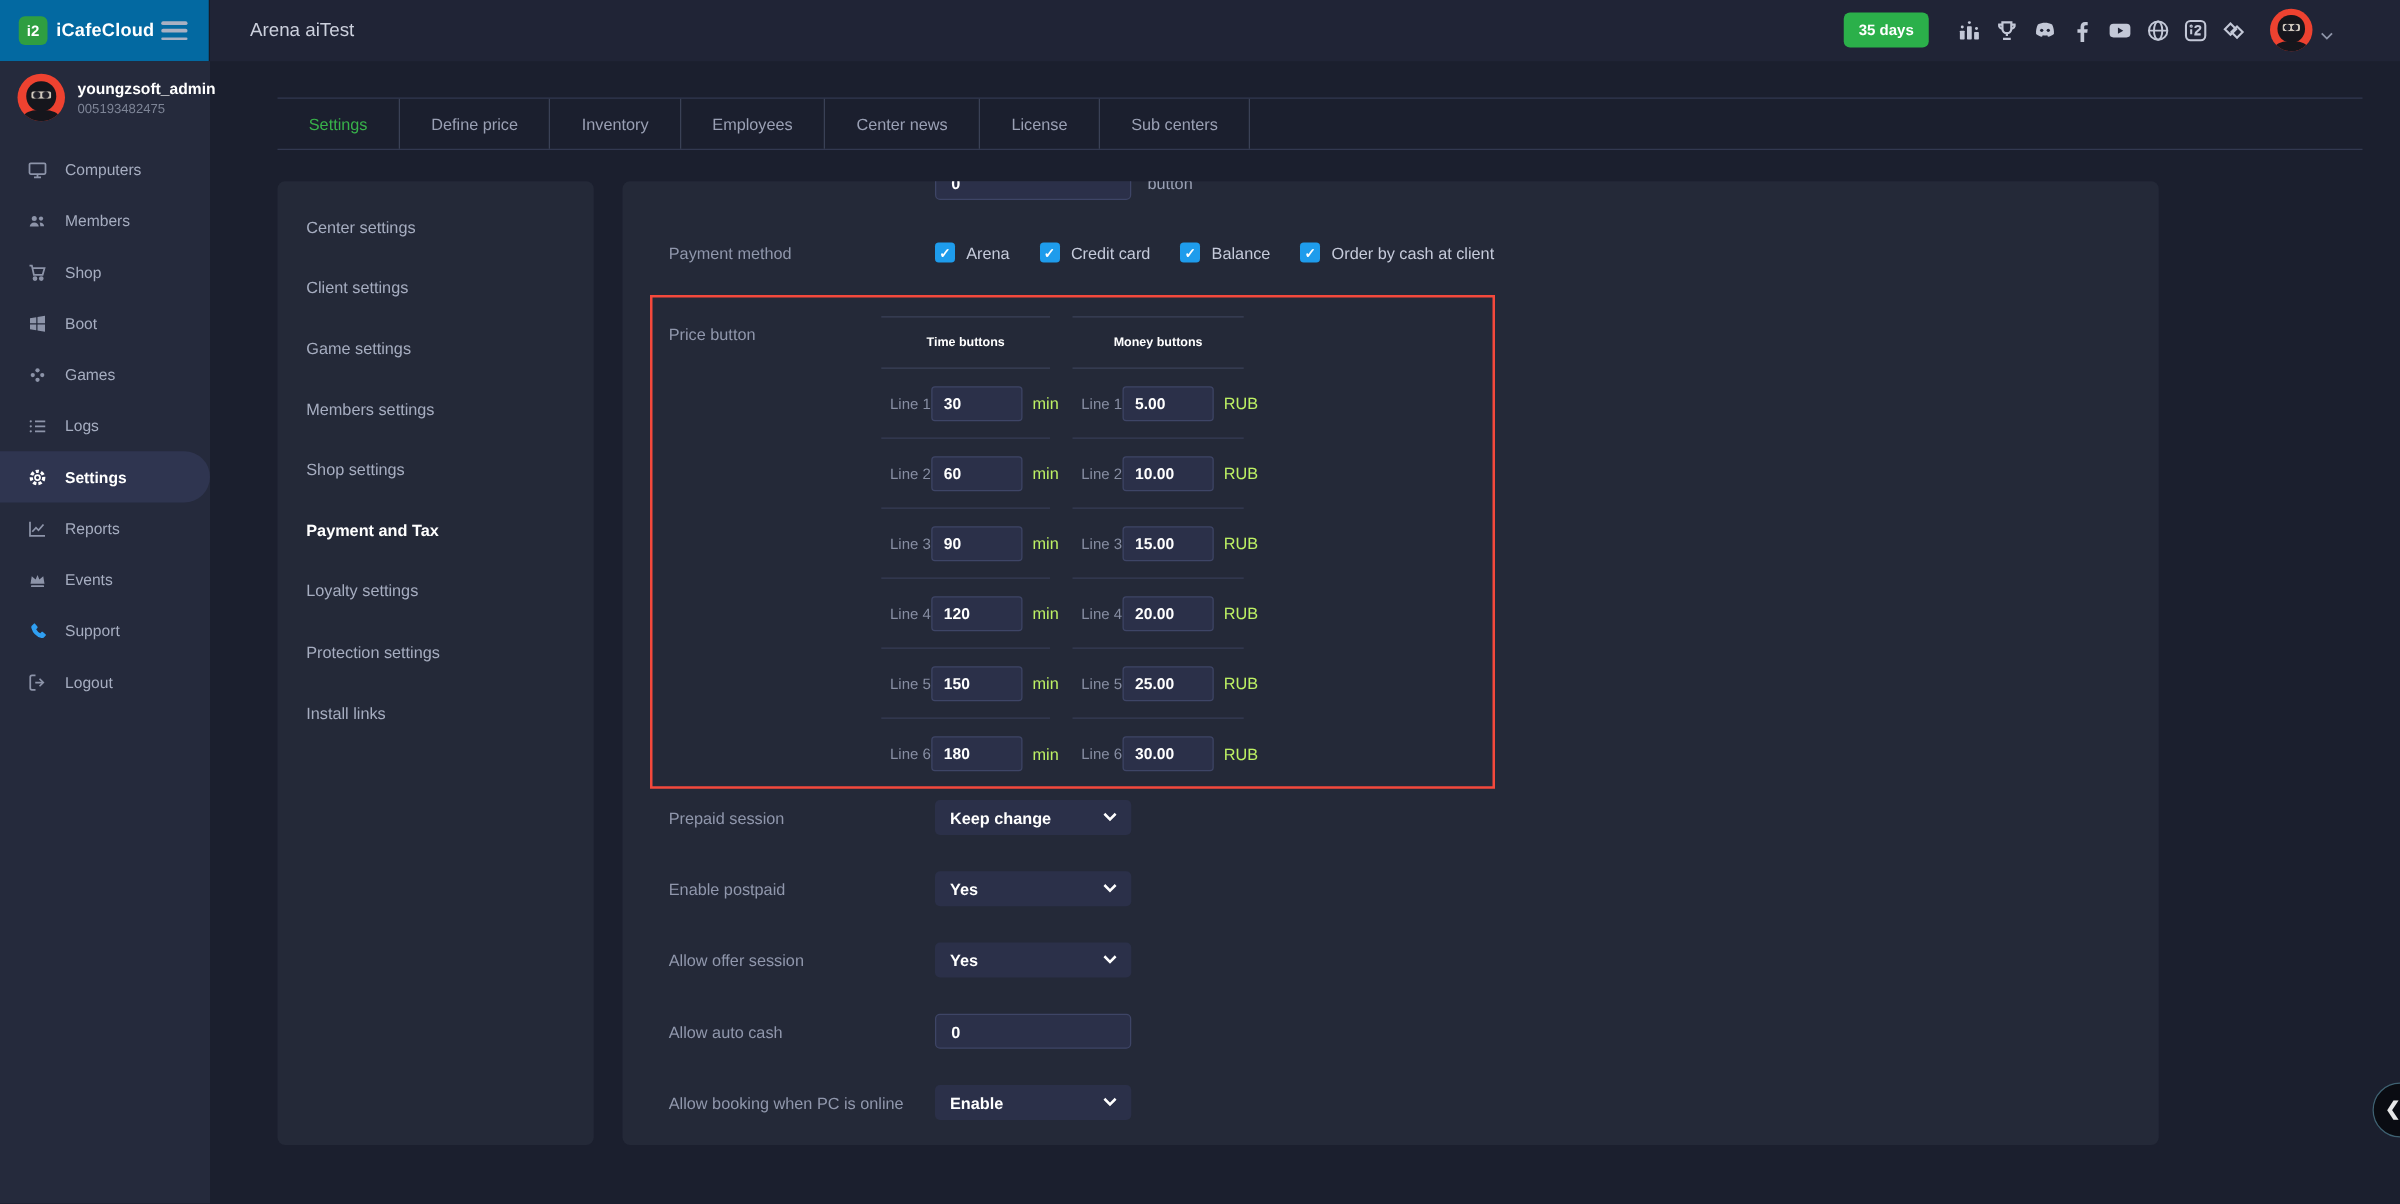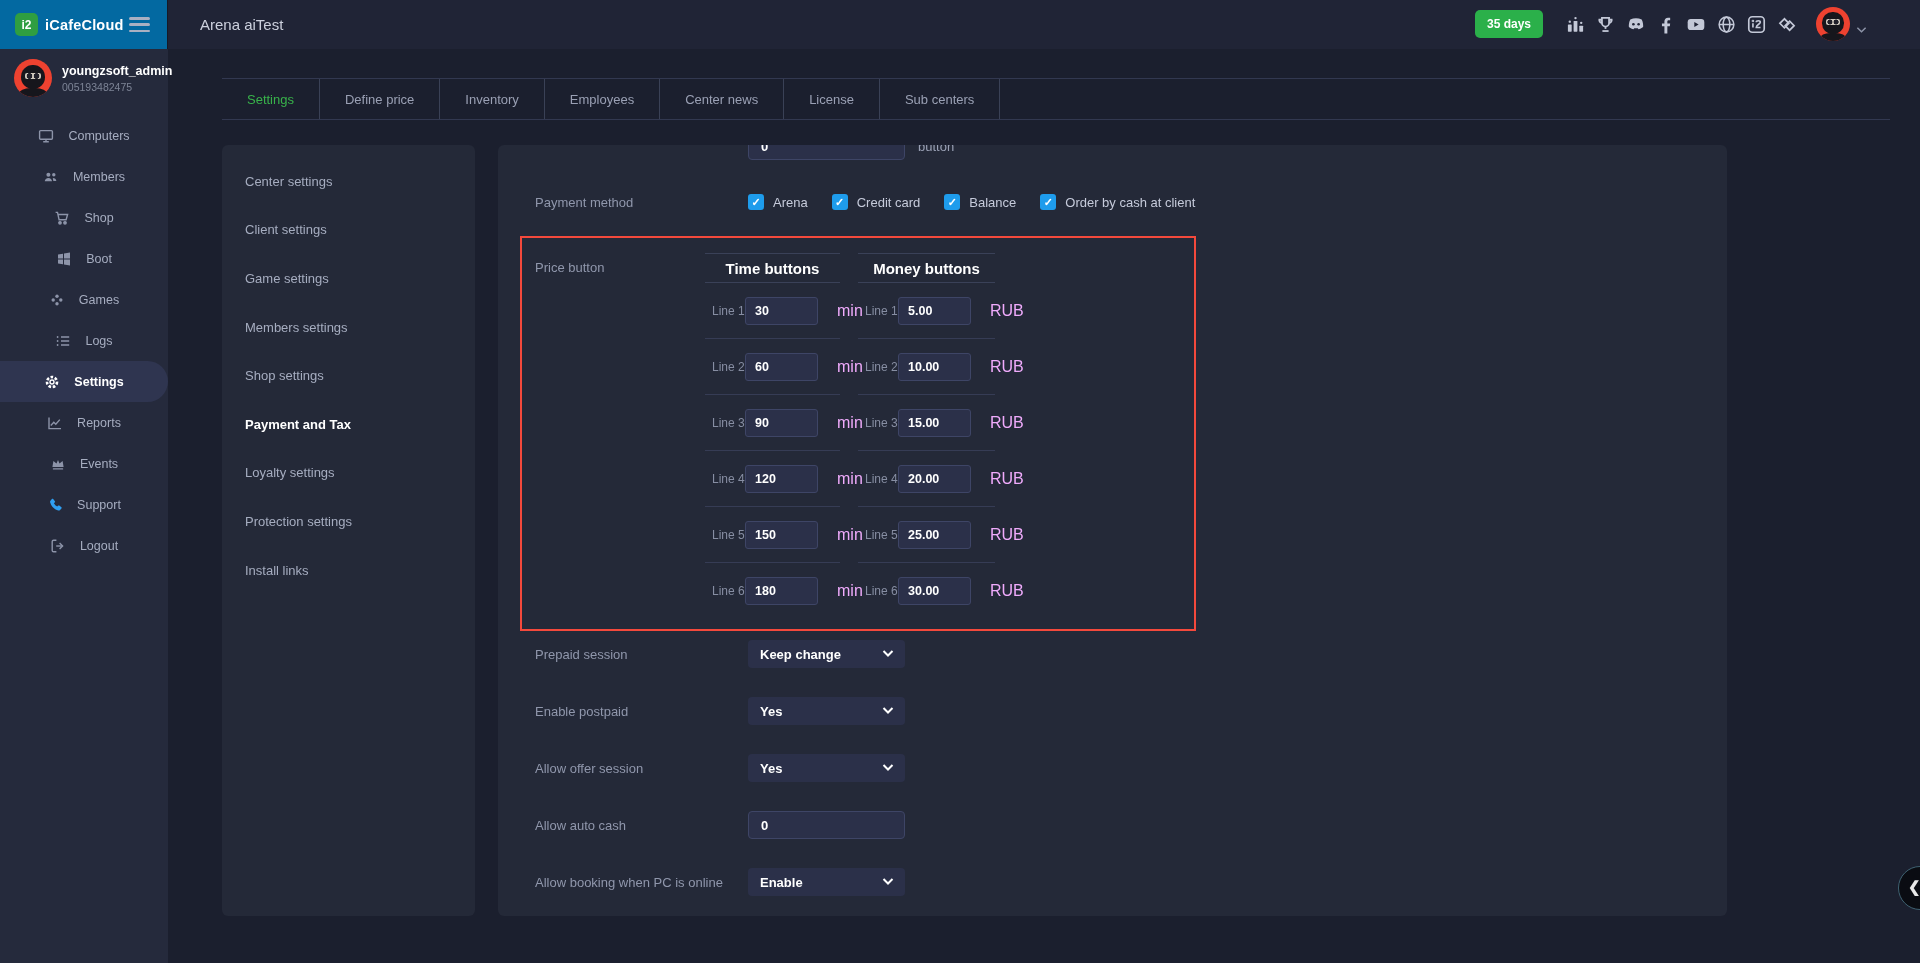--- a/index.html
+++ b/index.html
@@ -28,21 +28,21 @@
   .avatar-top { position:absolute; left:1816px; top:7px; width:34px; height:34px; }
   .caret-down { position:absolute; left:1856px; top:20px; color:#8d94a8; }
 
   
   .sidebar { position:absolute; left:0; top:49px; width:168px; height:914px; background:#252a3c; }
   .user-block { position:absolute; left:14px; top:10px; display:flex; align-items:center; gap:10px; }
   .user-avatar { width:38px; height:38px; }
   .user-name { color:#fff; font-weight:bold; font-size:12.5px; }
   .user-id { color:#7d8496; font-size:10.5px; margin-top:3px; }
   .nav { position:absolute; left:0; top:66px; width:168px; }
-  .nav-item { height:41px; display:flex; align-items:center; gap:14px; color:#a6adc0; font-size:12.5px; cursor:pointer;justify-content:center; }
+  .nav-item { height:41px; display:flex; align-items:center; padding-left:22px; gap:14px; color:#a6adc0; font-size:12.5px; cursor:pointer; }
   .nav-item svg { color:#8d94a9; flex:0 0 auto; }
   .nav-item.active { background:#2f3550; border-radius:0 22px 22px 0; color:#fff; font-weight:bold; }
   .nav-item.active svg { color:#fff; }
   .nav-item.support-blue svg { color:#2f9ff2; }
 
   
   .tabsbar { position:absolute; left:222px; top:78px; width:1668px; height:42px; border-top:1px solid #323850; border-bottom:1px solid #323850; display:flex; }
   .tab { padding:0 25px; display:flex; align-items:center; color:#9aa0b4; font-size:13px; border-right:1px solid #3a4156; cursor:pointer; }
   .tab.active { color:#38b24a; }
 
@@ -64,26 +64,26 @@
   .cbrow { position:absolute; left:250px; top:43px; height:28px; display:flex; align-items:center; gap:24px; }
   .cbitem { display:flex; align-items:center; gap:9px; cursor:pointer; }
   .cbox { width:16px; height:16px; background:#1e9cec; border-radius:3px; color:#fff; font-size:11px; font-weight:bold; display:flex; align-items:center; justify-content:center; }
   .cblabel { color:#c6cbdb; font-size:13px; }
 
   
   .red-box { position:absolute; left:22px; top:91px; width:676px; height:395px; border:2px solid #f4493c; z-index:6; pointer-events:none; }
 
   
   .ptable { position:absolute; top:108px; width:135px; }
-  .ptable-header { height:30px; border-top:1px solid #3a4158; border-bottom:1px solid #3a4158; display:flex; align-items:center; justify-content:center; color:#fff; font-weight:bold; font-size:15px; }
+  .ptable-header { height:42px; border-top:1px solid #3a4158; border-bottom:1px solid #3a4158; display:flex; align-items:center; justify-content:center; color:#fff; font-weight:bold; font-size:10px; }
   .prow { height:56px; display:flex; align-items:center; border-bottom:1px solid #363c55; }
   .prow.last { border-bottom:none; }
   .line-label { width:33px; margin-left:7px; color:#878ea3; font-size:12px; flex:0 0 auto; }
   .tinput { width:73px; height:28px; background:#2b3049; border:1px solid #3e4566; border-radius:3px; color:#fff; font-weight:bold; font-size:12.5px; padding:0 9px; font-family:"Liberation Sans", sans-serif; outline:none; flex:0 0 auto; }
-  .unit { margin-left:19px; color:#f0abfc; font-size:16px; }
+  .unit { margin-left:8px; color:#bef264; font-size:13px; }
 
   
   .fab { position:absolute; left:1898px; top:866px; width:44px; height:44px; border-radius:50%; background:#0a0c12; border:1px solid #3f6272; z-index:9; cursor:pointer; }
   .fab span { position:absolute; left:9px; top:11px; color:#e8e8e8; font-size:15px; font-weight:bold; }
 </style>
 </head>
 <body>
 
 <div id="page">
 

